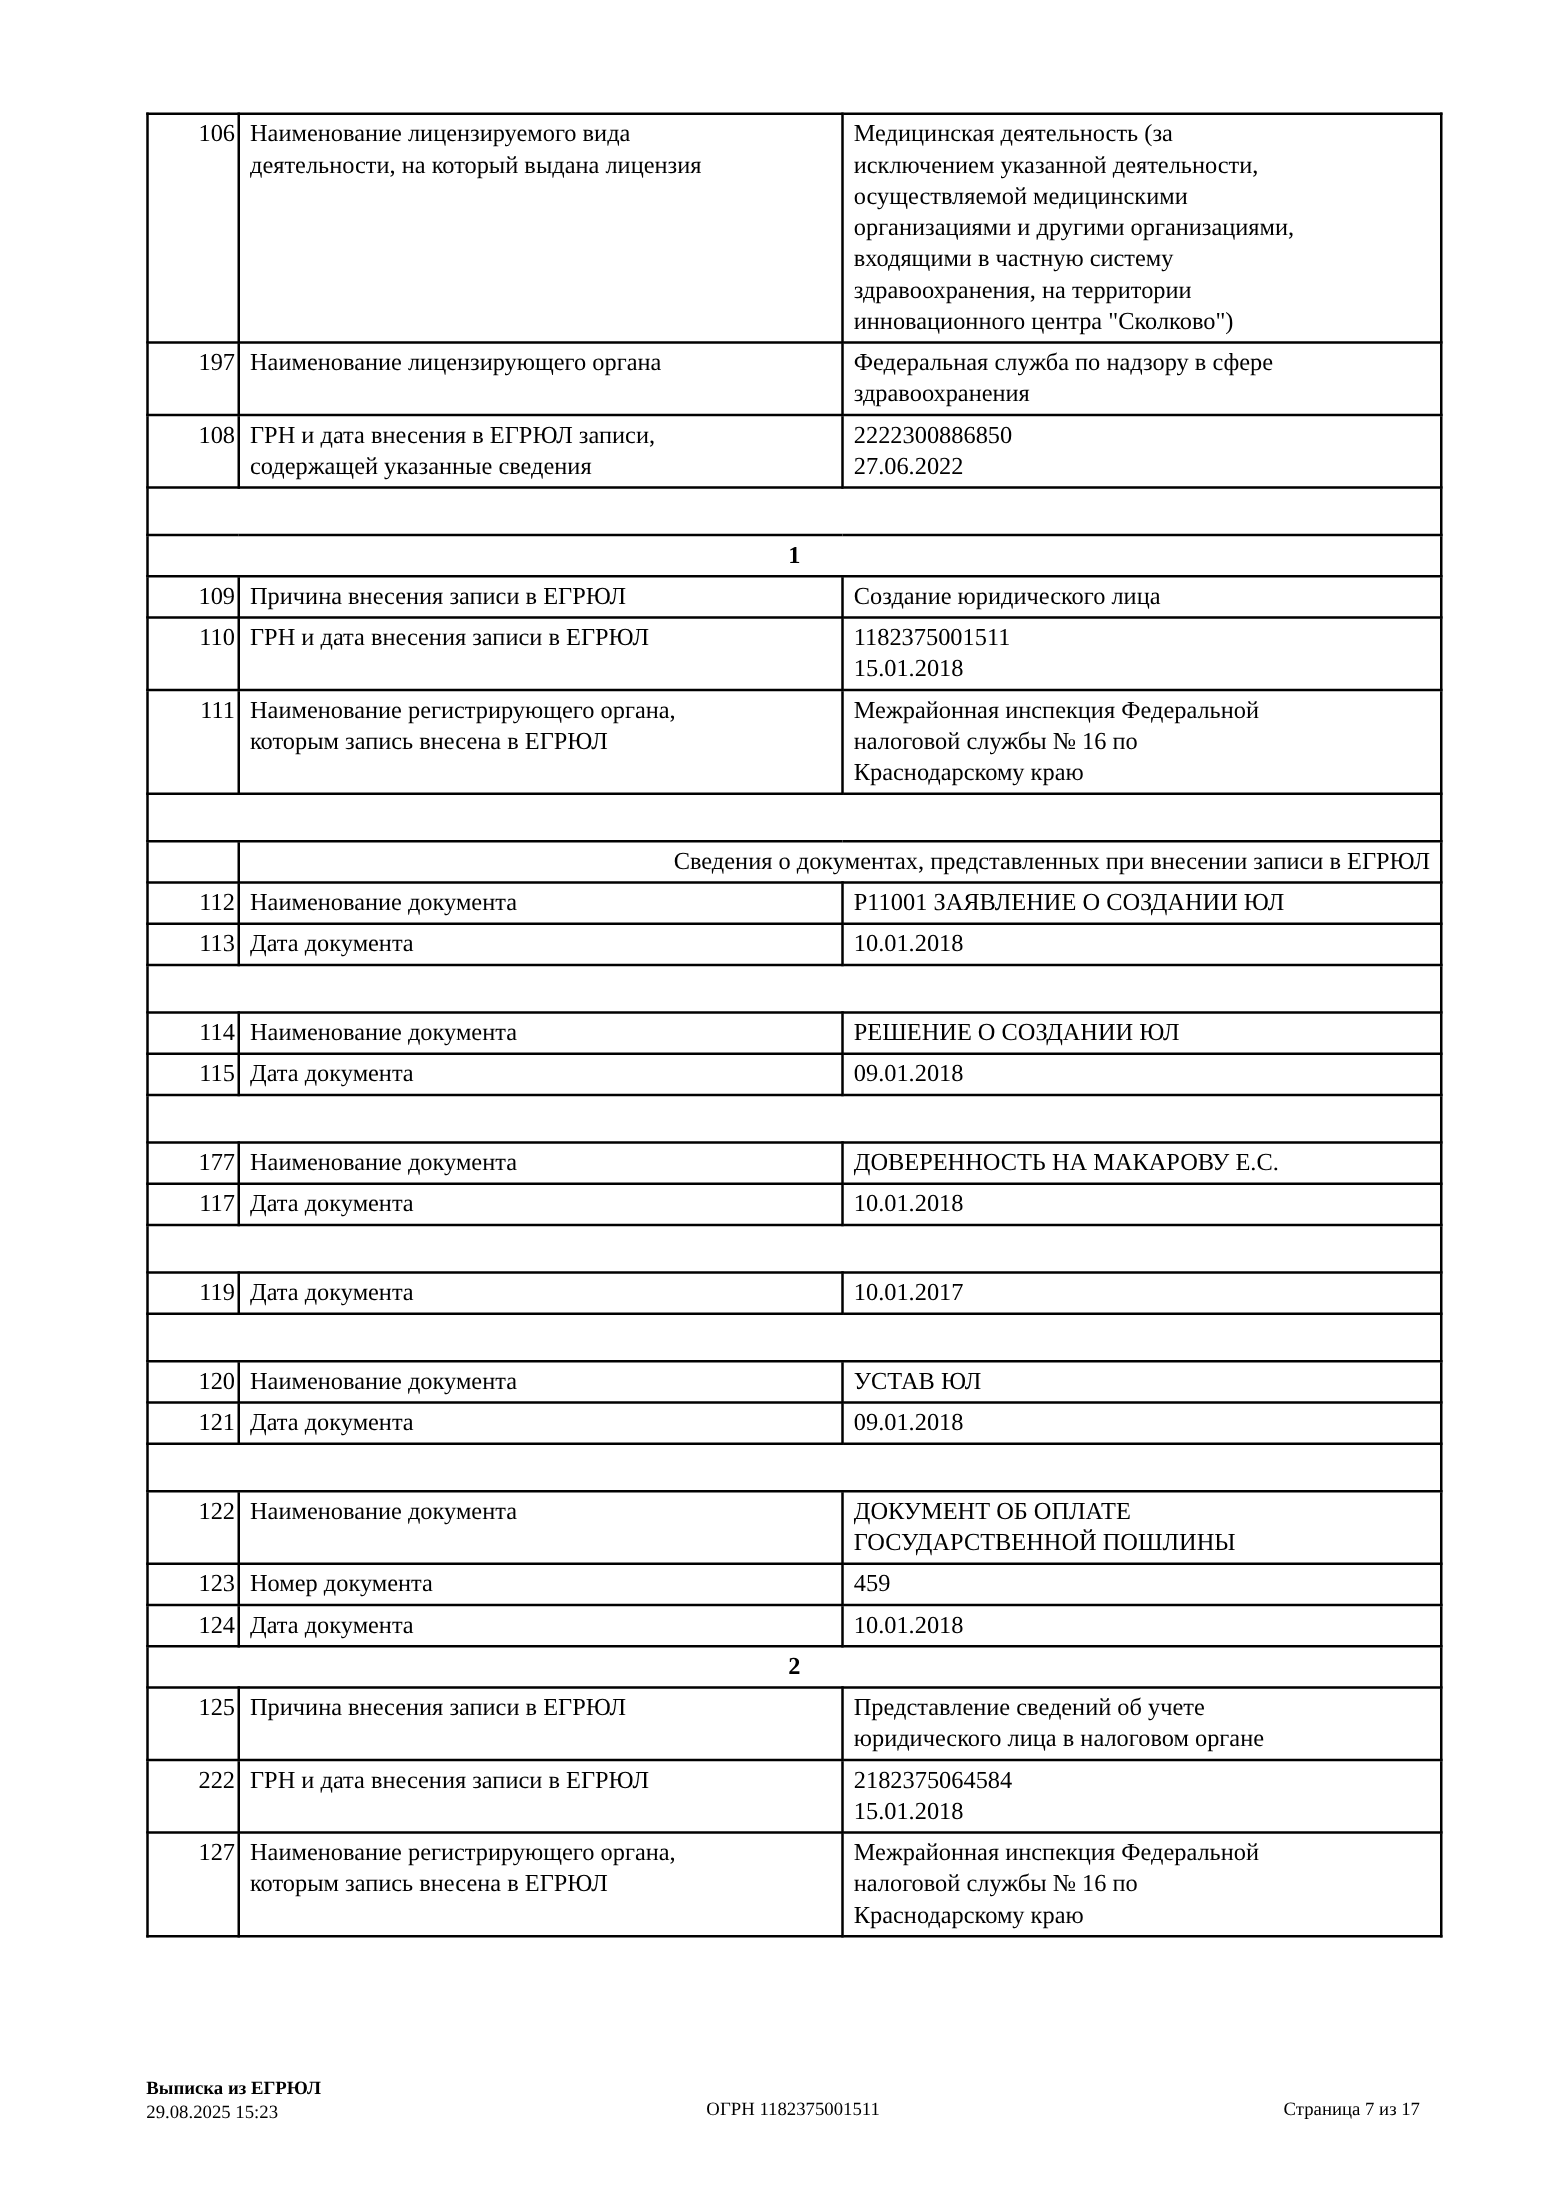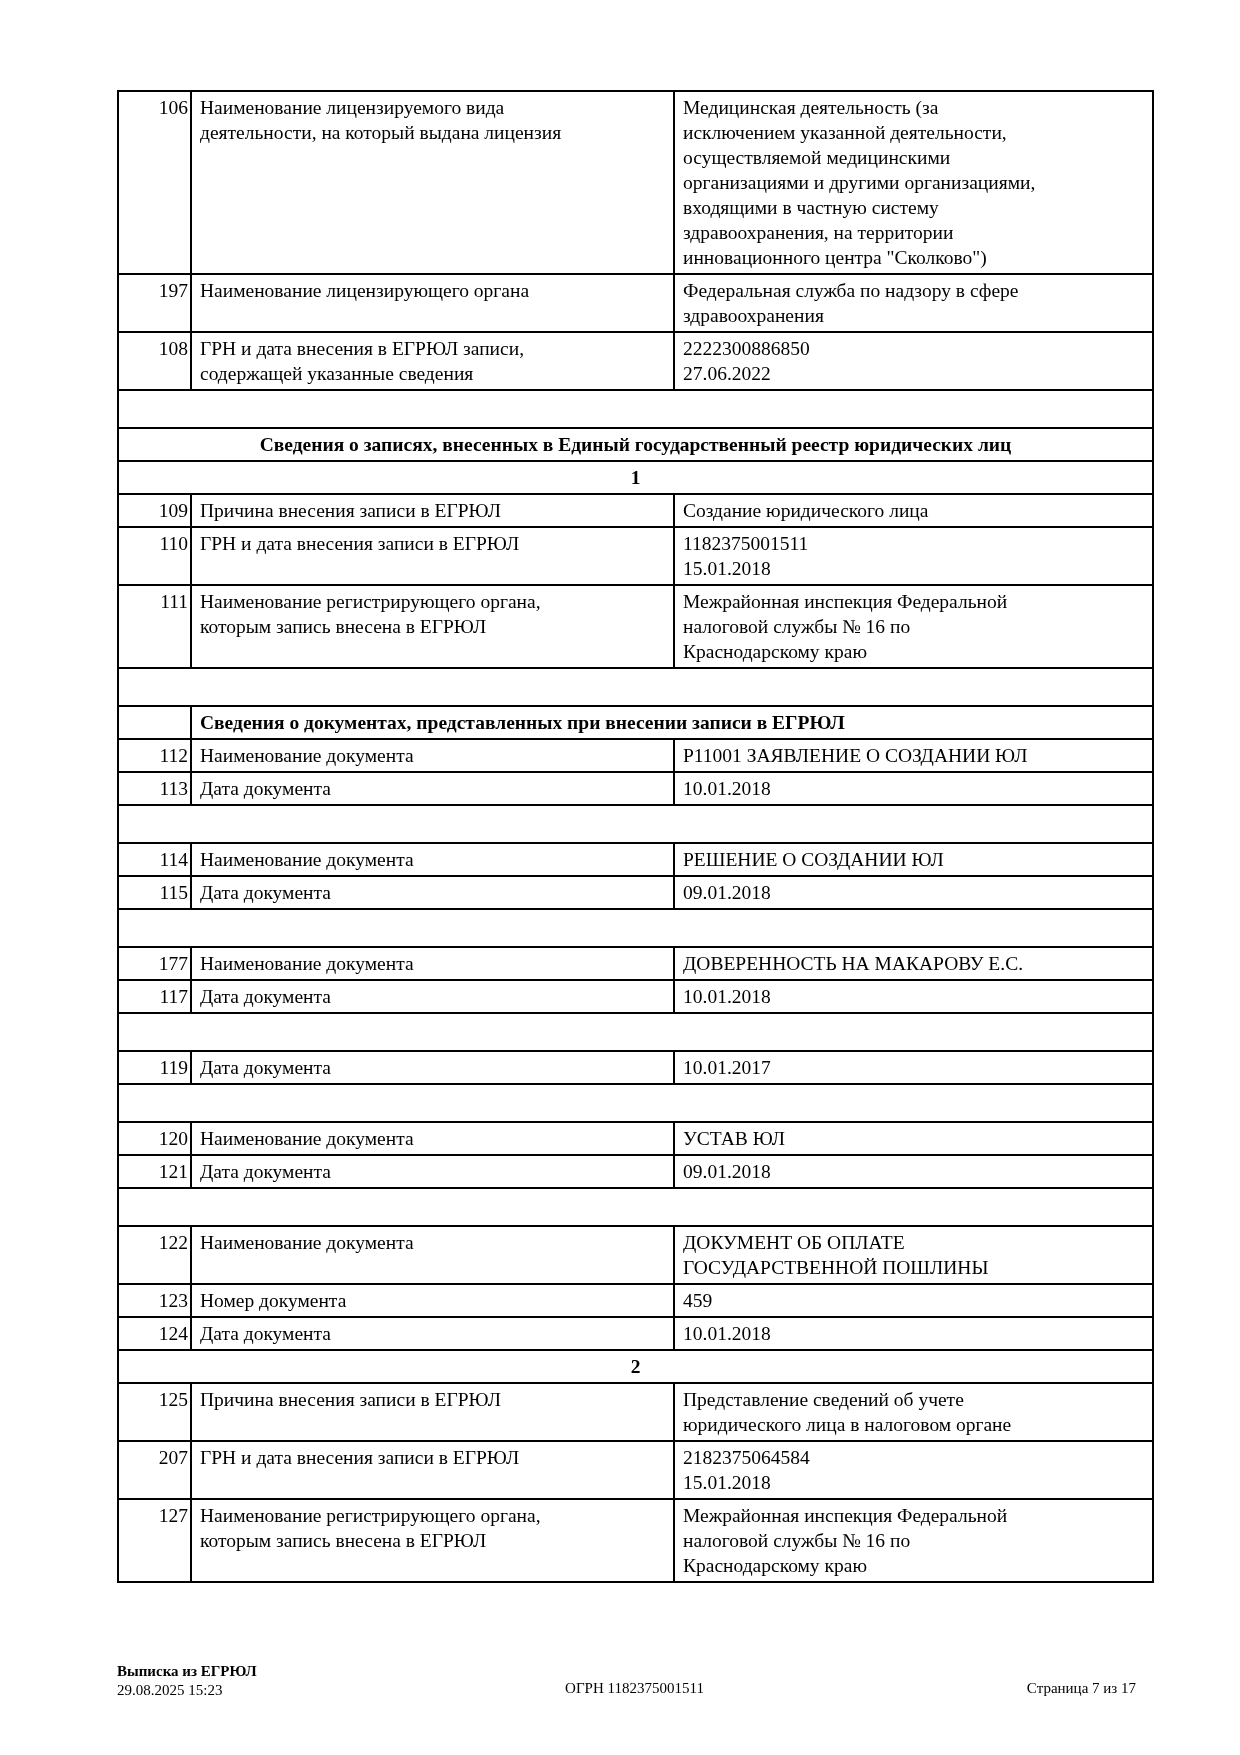--- a/index.html
+++ b/index.html
@@ -41,22 +41,21 @@
     font-weight:bold;
     text-align:center;
     padding:3px 4px;
   }
   td.recnum{
     font-weight:bold;
     text-align:center;
     padding:3px 4px;
   }
   td.subsection{
-    text-align:left;
-    font-weight:bold;
+    text-align:right;
   }
   tr.spacer td{
     height:36px;
     padding:0;
     border-top:2px solid #000;
     border-bottom:2px solid #000;
   }
 
   .footer{
     position:absolute;
@@ -106,23 +105,20 @@
           <td class="num">108</td>
           <td class="label">ГРН и дата внесения в ЕГРЮЛ записи,
 содержащей указанные сведения</td>
           <td class="value">2222300886850
 27.06.2022</td>
         </tr>
         <tr class="spacer">
           <td colspan="3"></td>
         </tr>
         <tr>
-          <td class="section" colspan="3">Сведения о записях, внесенных в Единый государственный реестр юридических лиц</td>
-        </tr>
-        <tr>
           <td class="recnum" colspan="3">1</td>
         </tr>
         <tr>
           <td class="num">109</td>
           <td class="label">Причина внесения записи в ЕГРЮЛ</td>
           <td class="value">Создание юридического лица</td>
         </tr>
         <tr>
           <td class="num">110</td>
           <td class="label">ГРН и дата внесения записи в ЕГРЮЛ</td>
@@ -223,21 +219,21 @@
         <tr>
           <td class="recnum" colspan="3">2</td>
         </tr>
         <tr>
           <td class="num">125</td>
           <td class="label">Причина внесения записи в ЕГРЮЛ</td>
           <td class="value">Представление сведений об учете
 юридического лица в налоговом органе</td>
         </tr>
         <tr>
-          <td class="num">207</td>
+          <td class="num">222</td>
           <td class="label">ГРН и дата внесения записи в ЕГРЮЛ</td>
           <td class="value">2182375064584
 15.01.2018</td>
         </tr>
         <tr>
           <td class="num">127</td>
           <td class="label">Наименование регистрирующего органа,
 которым запись внесена в ЕГРЮЛ</td>
           <td class="value">Межрайонная инспекция Федеральной
 налоговой службы № 16 по

